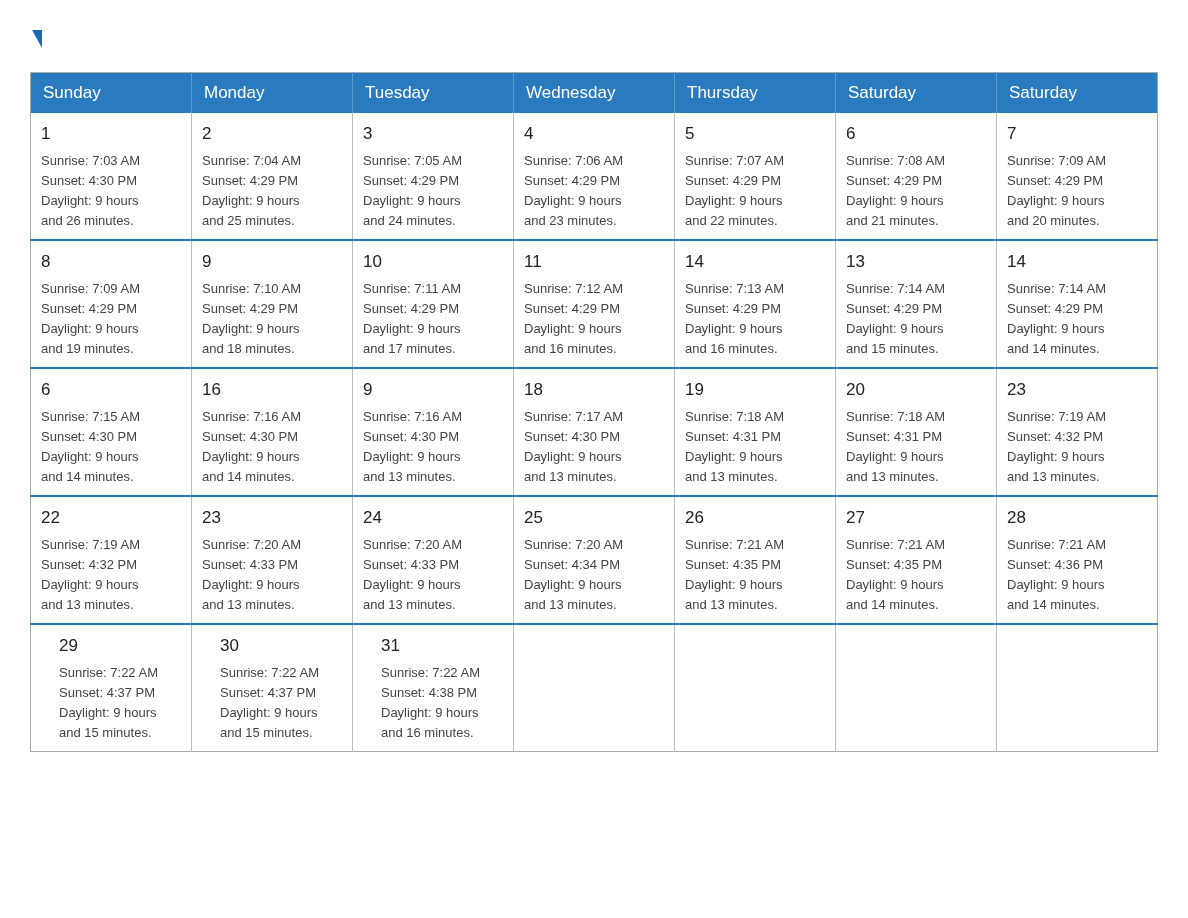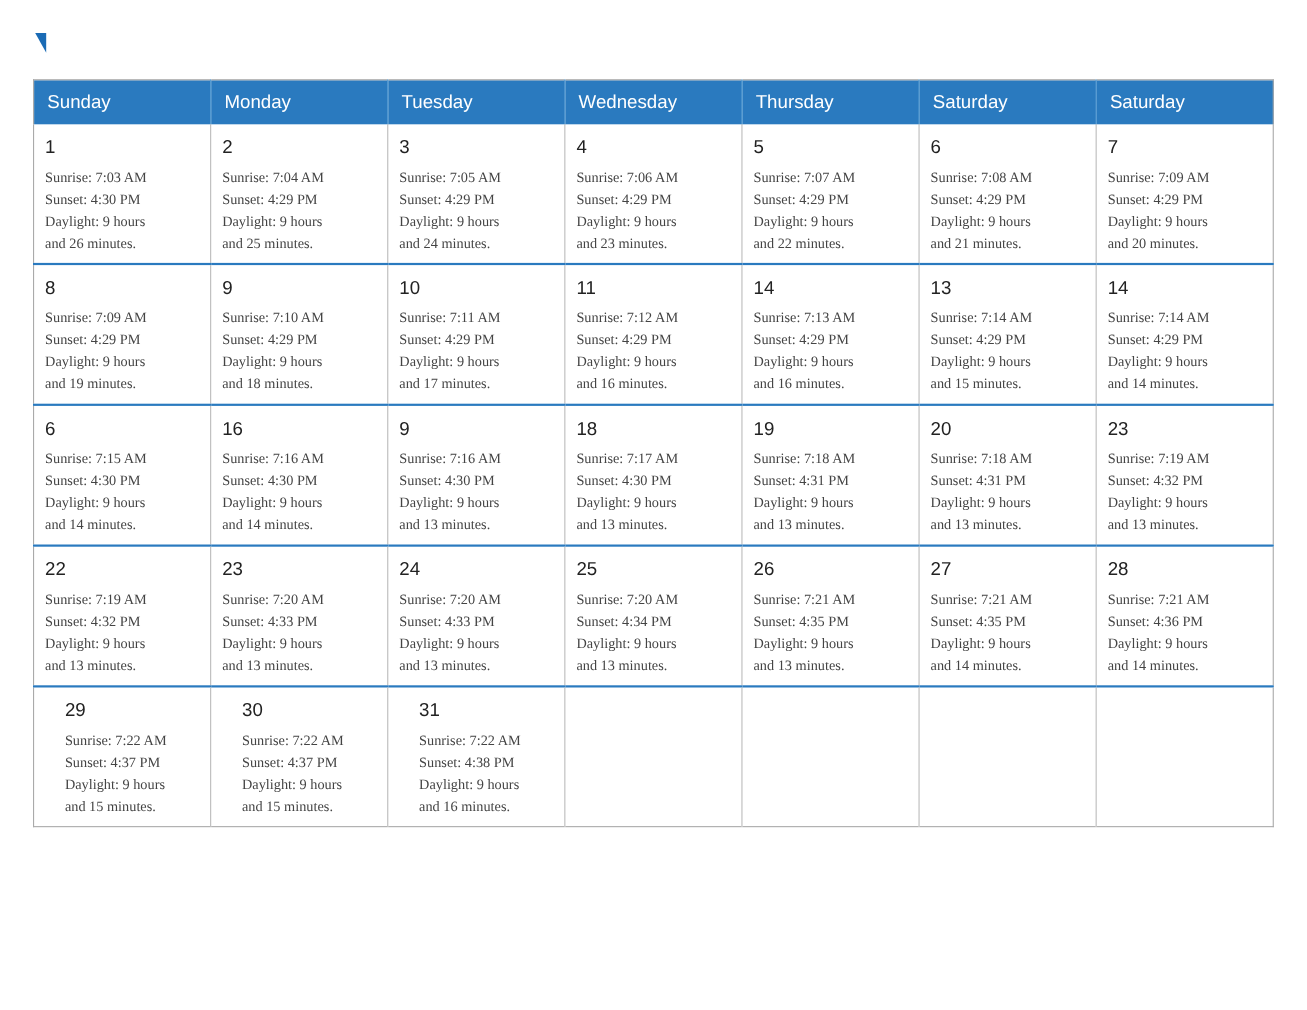--- a/index.html
+++ b/index.html
@@ -100,21 +100,20 @@
       font-size: 17px;
       color: #222;
       font-weight: 400;
       display: block;
       margin-bottom: 4px;
     }
     .day-info {
       font-size: 13px;
       color: #444;
       line-height: 1.55;
-      font-family: Liberation Serif, serif;
     }
     .empty-cell {
       background: #fff;
     }
   </style>
 </head>
 <body>
 
 <div class="header">
   <div class="logo">

